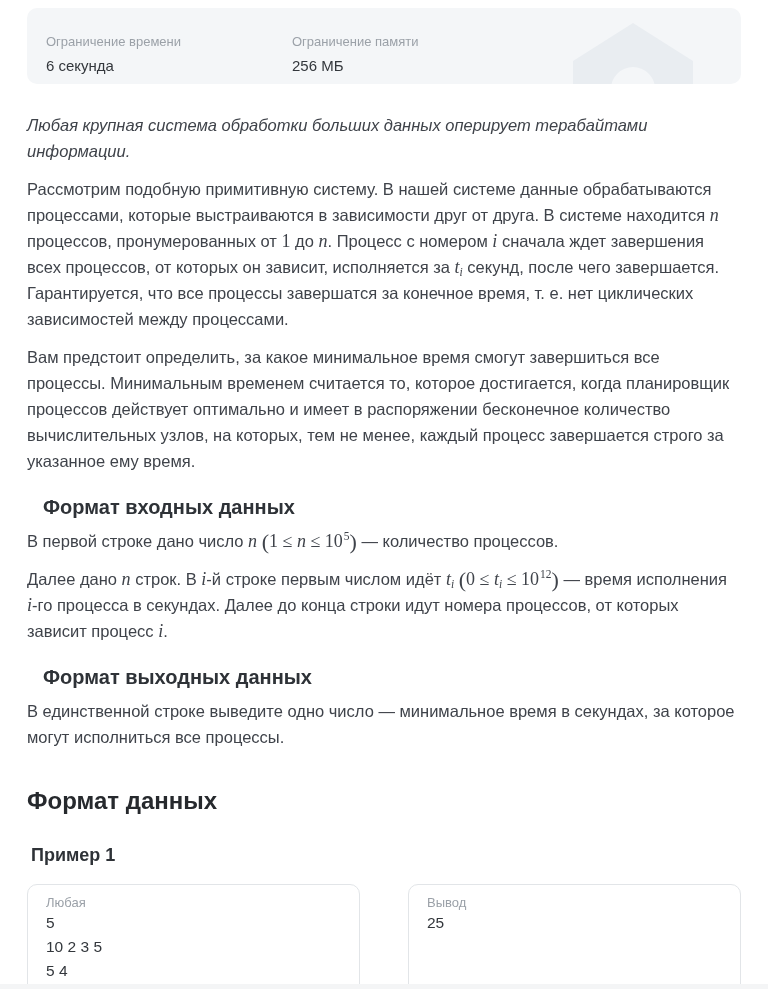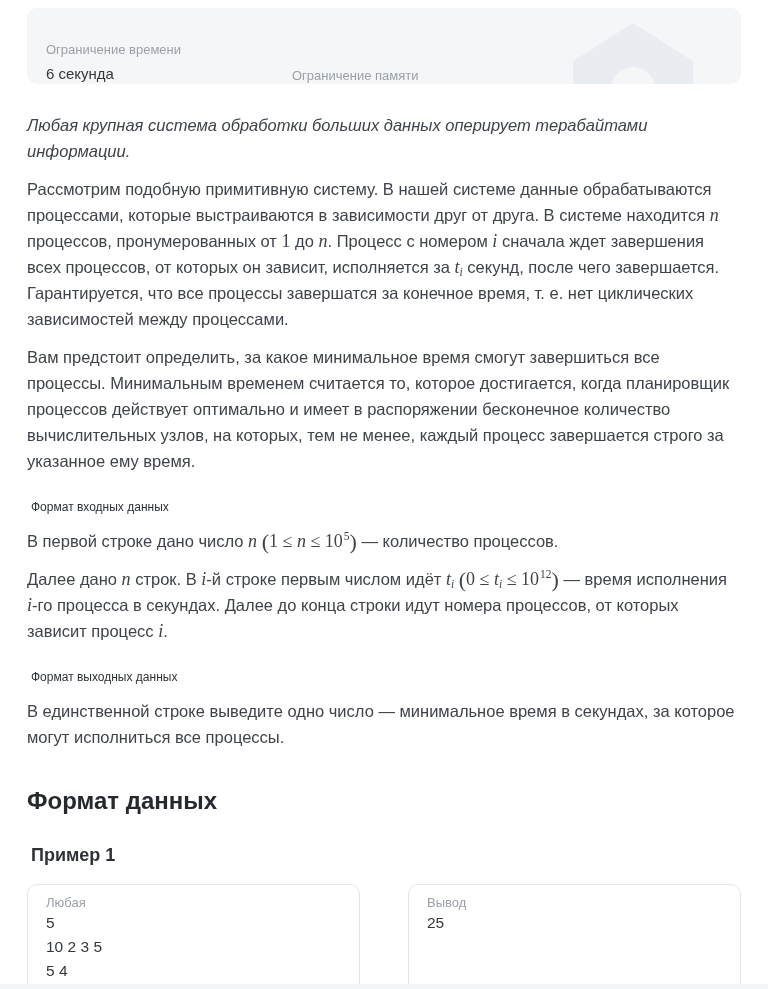--- a/index.html
+++ b/index.html
@@ -19,34 +19,34 @@
     background:#ffffff;
     font-family:"Liberation Sans",sans-serif;
     -webkit-font-smoothing:antialiased;
   }
   .page{padding:8px 27px 0;}
 
   
   .limits-card{
     position:relative;overflow:hidden;box-sizing:border-box;
     height:76px;border-radius:10px;background:var(--card-bg);
-    display:flex;align-items:flex-end;
+    display:flex;align-items:center;
     padding:18px 0 0 19px;
   }
   .limit{min-width:246px;}
   .limit-label{font-size:13px;line-height:16px;color:var(--label);}
   .limit-value{font-size:15px;line-height:20px;color:var(--value);margin-top:6px;}
   .watermark{position:absolute;right:48px;top:15px;width:120px;height:70px;fill:var(--watermark);}
 
   
   main{display:block;padding-top:20px;}
   p.stmt{margin:12px 0 0;font-size:16.5px;line-height:26px;color:var(--text);}
   .paras > p.stmt:first-child{margin-top:8px;}
   #statement > p.stmt:first-child{margin-top:8px;font-style:italic;}
-  h3.sec{font-size:12px;line-height:26px;font-weight:400;color:var(--heading);margin:20px 4px 0;}
+  h3.sec{font-size:20px;line-height:26px;font-weight:700;color:var(--heading);margin:20px 16px 0;}
   h1.examples{font-size:24px;line-height:30px;font-weight:700;color:var(--heading-dark);margin:36px 0 0;}
   h2.example{font-size:18px;line-height:22px;font-weight:700;color:var(--heading);margin:28px 4px 0;}
 
   
   .mv{font-family:"Liberation Serif",serif;font-style:italic;font-size:18px;line-height:1;}
   .mr{font-family:"Liberation Serif",serif;font-size:18px;line-height:1;}
   .msb{font-family:"Liberation Serif",serif;font-style:italic;font-size:11.5px;line-height:1;vertical-align:-3px;}
   .msp{font-family:"Liberation Serif",serif;font-size:11.5px;line-height:1;vertical-align:7px;margin-left:1px;}
   .mbg{font-family:"Liberation Serif",serif;font-size:22px;line-height:1;vertical-align:-2px;}
 
@@ -68,20 +68,21 @@
 
 <div class="page">
 
   <section class="limits-card">
     <div class="limit">
       <div class="limit-label">Ограничение времени</div>
       <div class="limit-value">6 секунда</div>
     </div>
     <div class="limit">
       <div class="limit-label">Ограничение памяти</div>
+      <div class="limit-value">256 МБ</div>
     </div>
     <svg class="watermark" viewBox="0 0 120 70" aria-hidden="true">
       <path fill-rule="evenodd" d="M60 0 L120 38 L120 70 L0 70 L0 38 Z M60 44 a22 22 0 0 0 -22 22 L38 70 L82 70 L82 66 a22 22 0 0 0 -22 -22 Z"></path>
     </svg>
   </section>
 
   <main>
     <div id="statement" class="paras">
         <p class="stmt">Любая крупная система обработки больших данных оперирует терабайтами информации.</p>
         <p class="stmt">Рассмотрим подобную примитивную систему. В нашей системе данные обрабатываются процессами, которые выстраиваются в зависимости друг от друга. В системе находится <span class="mv">n</span> процессов, пронумерованных от <span class="mr">1</span> до <span class="mv">n</span>. Процесс с номером <span class="mv">i</span> сначала ждет завершения всех процессов, от которых он зависит, исполняется за <span class="mv">t</span><span class="msb">i</span> секунд, после чего завершается. Гарантируется, что все процессы завершатся за конечное время, т. е. нет циклических зависимостей между процессами.</p>

